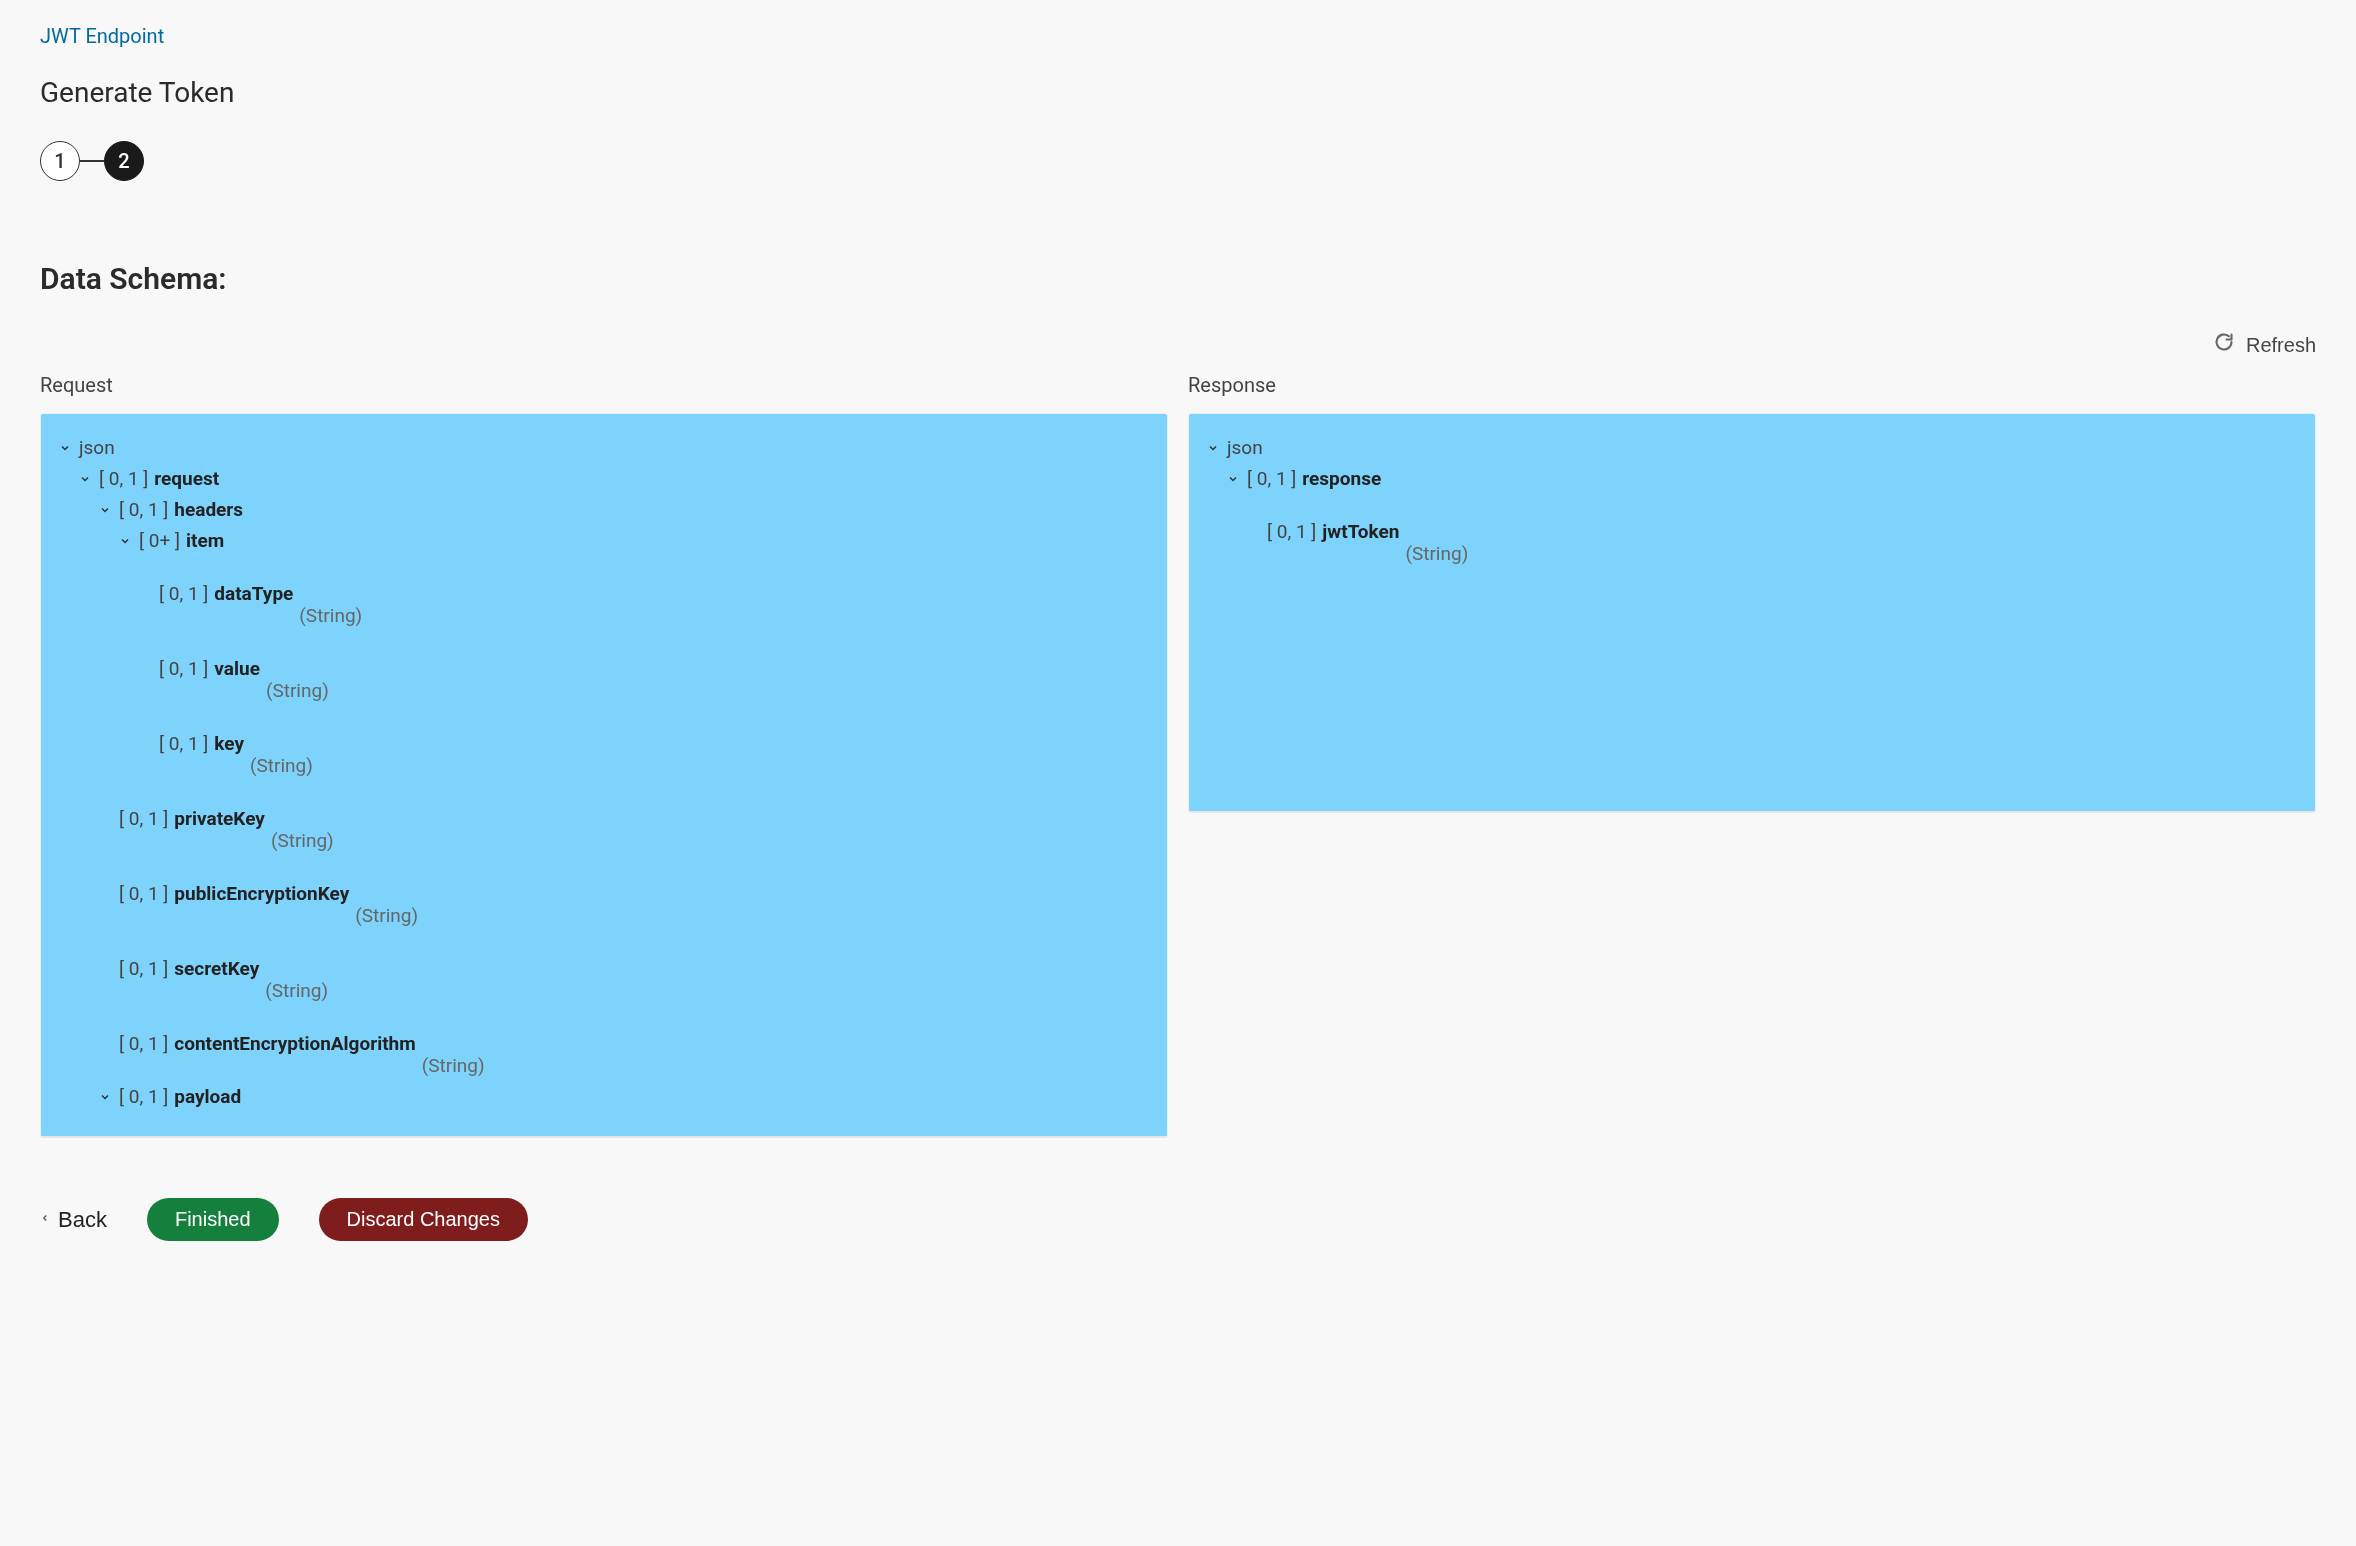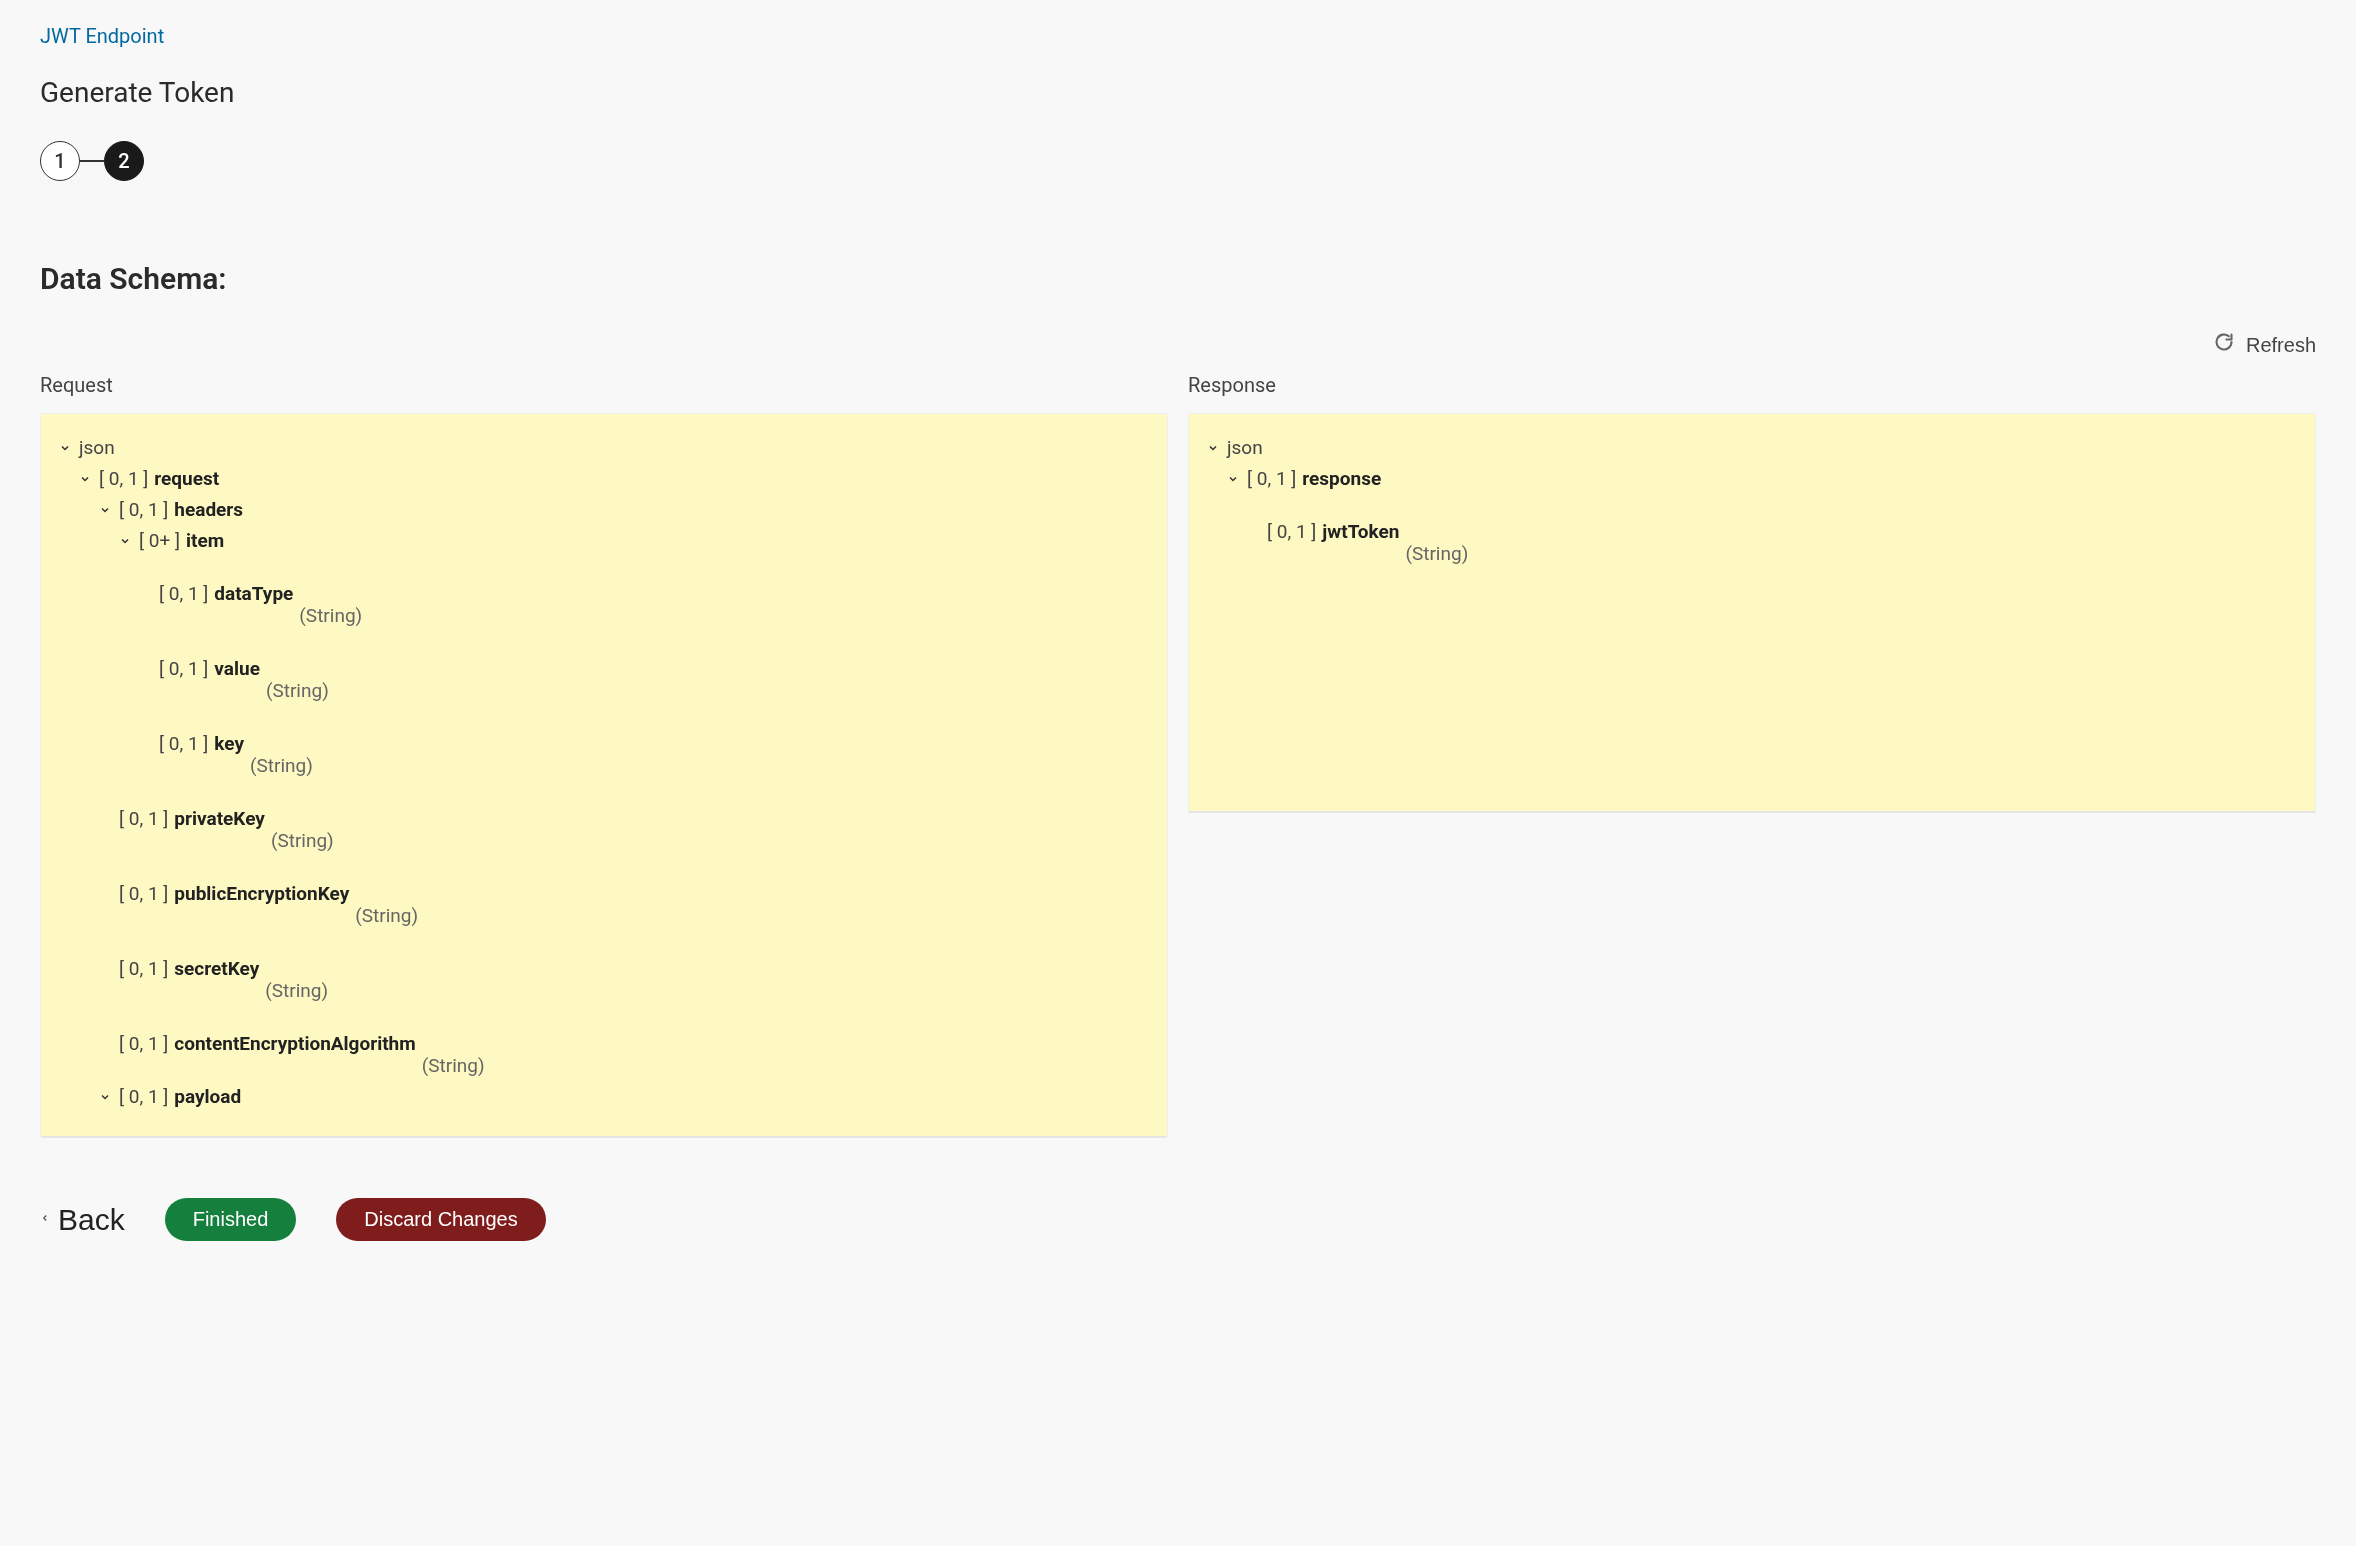--- a/index.html
+++ b/index.html
@@ -85,21 +85,21 @@
 }
 .column {
   flex: 1;
 }
 .column-title {
   font-size: 20px;
   color: #444;
   margin-bottom: 16px;
 }
 .panel {
-  background: #fef9c3;
+  background: #7dd3fc;
   border: 1px solid #eee;
   border-bottom: 2px solid #e5e5e5;
   border-radius: 3px;
   padding: 18px 16px 24px 16px;
   min-height: 400px;
 }
 .tree { font-size: 19px; }
 .tree-row {
   display: flex;
   align-items: center;
@@ -126,21 +126,21 @@
 .ind-5 { padding-left: 80px; }
 .footer {
   display: flex;
   align-items: center;
   gap: 40px;
 }
 .back-btn {
   display: flex;
   align-items: center;
   gap: 8px;
-  font-size: 30px;
+  font-size: 22px;
   color: #222;
   background: none;
   border: none;
   cursor: pointer;
 }
 .back-chev { font-size: 18px; color: #555; }
 .btn {
   font-size: 20px;
   padding: 10px 28px;
   border-radius: 999px;

